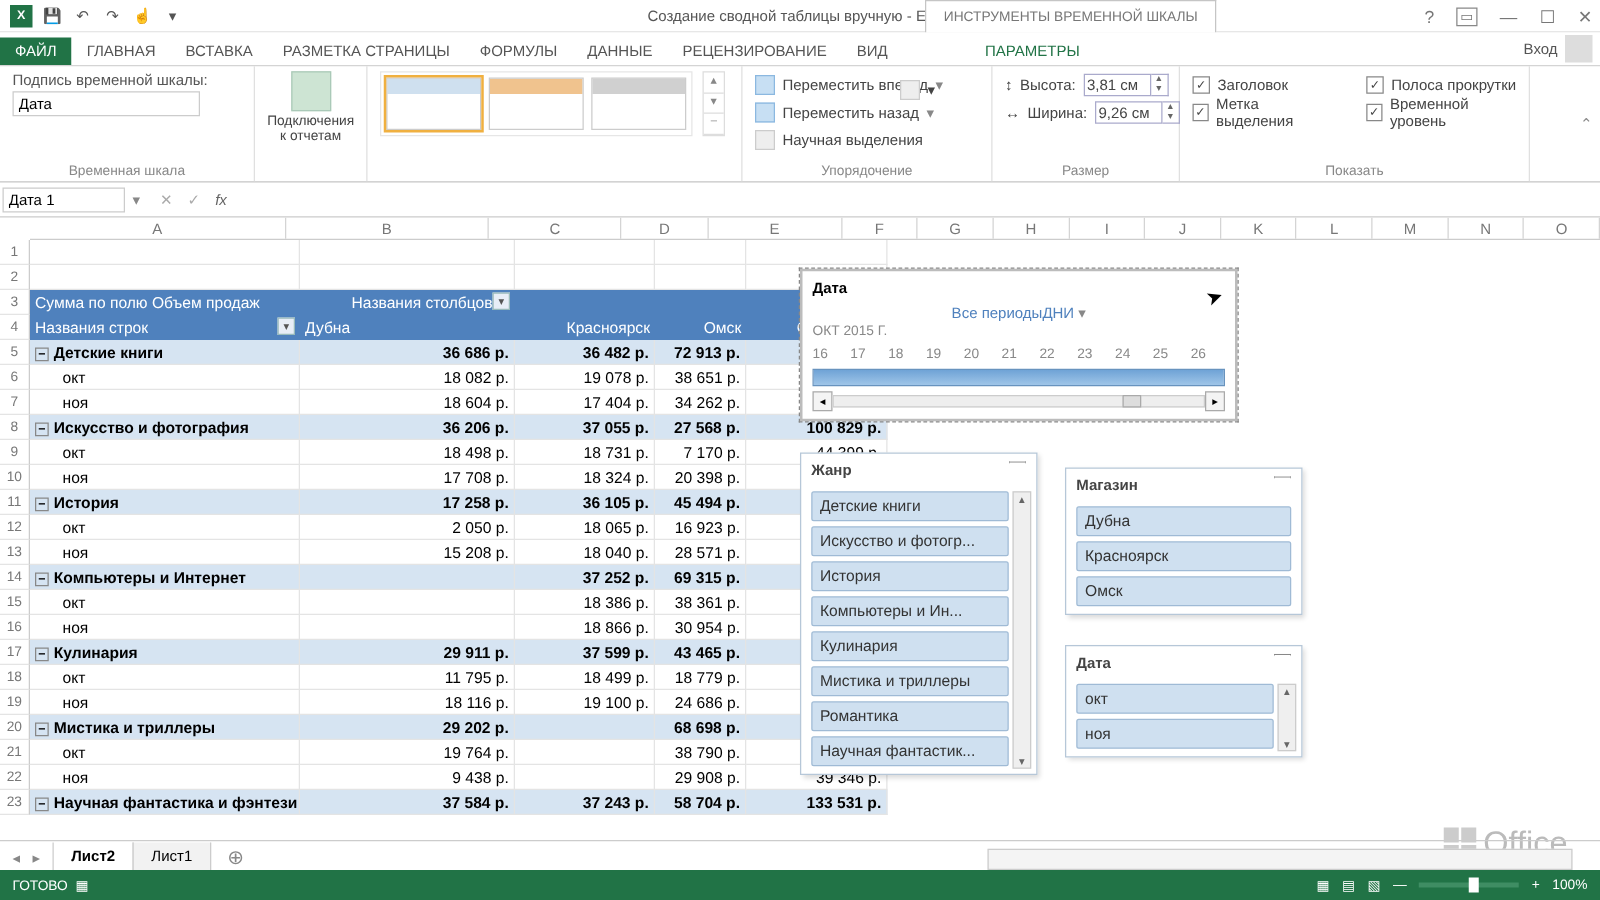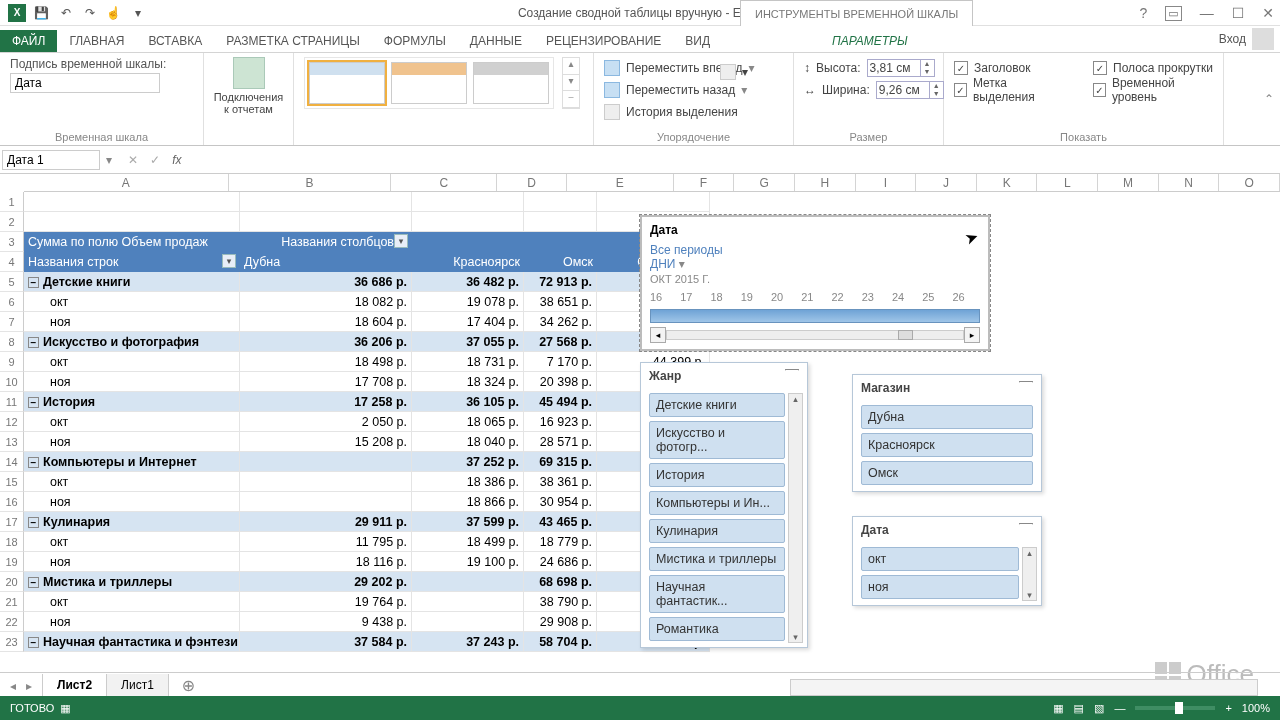--- a/index.html
+++ b/index.html
@@ -13,21 +13,21 @@
 .title-center { position:absolute; left:50%; top:50%; transform:translate(-50%,-50%); color:#555; font-size:12px; }
 .title-tool { position:absolute; left:740px; top:0; height:26px; display:flex; align-items:center; padding:0 14px; color:#217346; font-size:11px; background:#fff; border-top:4px solid #fff; }
 .title-tool-wrap { border:1px solid #c5c5c5; border-bottom:none; }
 .title-tool-text { color:#777; font-size:11px;}
 .win-ctrls { position:absolute; right:6px; top:0; display:flex; gap:18px; height:26px; align-items:center; color:#777; font-size:14px; }
 
 
 .tabbar { height:26px; display:flex; align-items:flex-end; position:relative; background:#fff; }
 .tab { padding:4px 12px; font-size:12px; color:#555; text-transform:uppercase; cursor:pointer; }
 .tab.file { background:#217346; color:#fff; }
-.tab-tool { position:absolute; left:772px; padding:4px 60px; color:#217346; font-size:12px;font-style:italic;}
+.tab-tool { position:absolute; left:728px; padding:4px 60px; color:#217346; font-size:12px;}
 .login { position:absolute; right:6px; top:2px; display:flex; align-items:center; gap:6px; color:#555; }
 .avatar { width:22px; height:22px; background:#ddd; }
 
 
 .ribbon { height:94px; border-top:1px solid #d4d4d4; border-bottom:1px solid #c5c5c5; display:flex; position:relative; background:#fff;}
 .rgroup { border-right:1px solid #e0e0e0; padding:4px 10px 2px 10px; display:flex; flex-direction:column; justify-content:space-between; }
 .rgroup-label { font-size:11px; color:#888; text-align:center; margin-top:auto; padding-top:2px;}
 .rcell { display:flex; gap:8px; }
 .bigbtn { display:flex; flex-direction:column; align-items:center; width:70px; text-align:center; font-size:11px; color:#444; gap:2px;}
 .bigicon { width:32px; height:32px; background:#cde4d3; border:1px solid #aac9b8; }
@@ -77,21 +77,21 @@
 .funnel{width:14px;height:14px;display:inline-block;position:relative;}
 .funnel::before{content:"";position:absolute;width:12px;height:8px;border:1px solid #888;border-bottom:none;top:0;left:0;clip-path:polygon(0 0,100% 0,70% 100%,30% 100%);} 
 .slicer-body{padding:4px 22px 6px 8px;position:relative;display:flex;flex-direction:column;gap:4px;}
 .slit{background:#cfe0f0;border:1px solid #9fbad5;border-radius:2px;padding:4px 6px;font-size:12.5px;color:#333;}
 .svs{position:absolute;right:4px;top:4px;bottom:4px;width:15px;background:#efefef;border:1px solid #ccc;display:flex;flex-direction:column;justify-content:space-between;font-size:9px;color:#666;text-align:center;}
 
 
 .timeline{position:absolute;left:640px;top:215px;width:350px;background:#fff;border:2px solid #bcbcbc;border-style:solid;}
 .timeline.sel{outline:1px dashed #888;}
 .tl-hd{padding:6px 8px;font-weight:bold;}
-.tl-sub{display:flex;justify-content:center;padding:0 8px;font-size:12px;color:#4f81bd;flex-direction:column;}
+.tl-sub{display:flex;justify-content:center;padding:0 8px;font-size:12px;color:#4f81bd;}
 .tl-month{padding:2px 8px;font-size:11px;color:#888;}
 .tl-days{display:flex;gap:18px;padding:4px 8px;font-size:11px;color:#888;}
 .tl-bar{margin:2px 8px 4px 8px;height:14px;background:linear-gradient(#6fa3d6,#9fc5e8);border:1px solid #6893be;}
 .tl-scroll{display:flex;margin:4px 8px 6px 8px;align-items:center;}
 .tl-sc-btn{width:16px;height:16px;border:1px solid #aaa;background:#f4f4f4;text-align:center;font-size:9px;line-height:14px;}
 .tl-sc-tr{flex:1;height:10px;background:#eee;border:1px solid #ccc;position:relative;}
 .tl-thumb{position:absolute;left:78%;width:15px;top:-1px;bottom:-1px;background:#ddd;border:1px solid #aaa;}
 .cursor-arrow{position:absolute;left:965px;top:228px;font-size:16px;transform:rotate(-20deg);color:#000;}
 
 
@@ -185,21 +185,21 @@
         <span>Переместить вперед</span>
         <span style="color:#888">▾</span>
       </div>
     <div class="small-row">
         <div class="sq"></div>
         <span>Переместить назад</span>
         <span style="color:#888">▾</span>
       </div>
     <div class="small-row">
         <div class="sq2"></div>
-        <span>История выделения</span>
+        <span>Научная выделения</span>
       </div>
     <div class="small-row" style="position:absolute;left:720px;top:8px;"><div class="sq2"></div>▾</div>
     <div class="rgroup-label">Упорядочение</div>
   </div>
   <div class="rgroup" style="width:150px;">
     <div class="small-row">
         <span>↕</span>
         <span>Высота:</span>
         <div class="spin-wrap">
           <div class="spin">3,81 см</div>
@@ -495,38 +495,38 @@
   <div class="tl-scroll">
       <div class="tl-sc-btn">◂</div>
       <div class="tl-sc-tr">
         <div class="tl-thumb"></div>
       </div>
       <div class="tl-sc-btn">▸</div>
     </div>
 </div>
 <div class="cursor-arrow">➤</div>
 
-<div class="slicer" style="left:640px;top:362px;width:168px;">
+<div class="slicer" style="left:640px;top:362px;width:190px;">
   <div class="slicer-hd">
       <span>Жанр</span>
       <span class="funnel"></span>
     </div>
   <div class="slicer-body" id="sl-genre">
       <div class="svs">
         <span>▴</span>
         <span>▾</span>
       </div>
       <div class="slit">Детские книги</div>
       <div class="slit">Искусство и фотогр...</div>
       <div class="slit">История</div>
       <div class="slit">Компьютеры и Ин...</div>
       <div class="slit">Кулинария</div>
       <div class="slit">Мистика и триллеры</div>
+      <div class="slit">Романтика</div>
       <div class="slit">Научная фантастик...</div>
-      <div class="slit">Романтика</div>
     </div>
 </div>
 
 <div class="slicer" style="left:852px;top:374px;width:190px;">
   <div class="slicer-hd">
       <span>Магазин</span>
       <span class="funnel"></span>
     </div>
   <div class="slicer-body" id="sl-store" style="padding-right:8px;">
       <div class="slit">Дубна</div>

